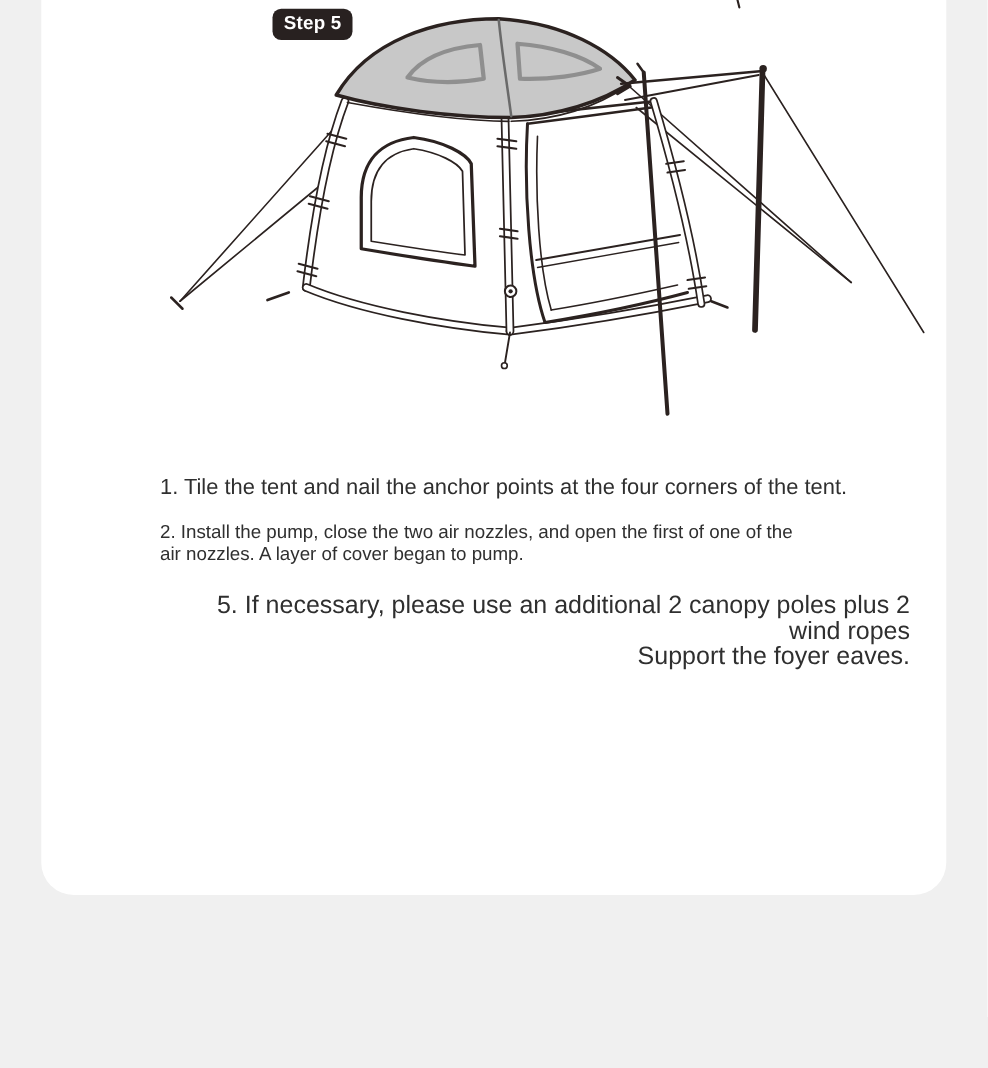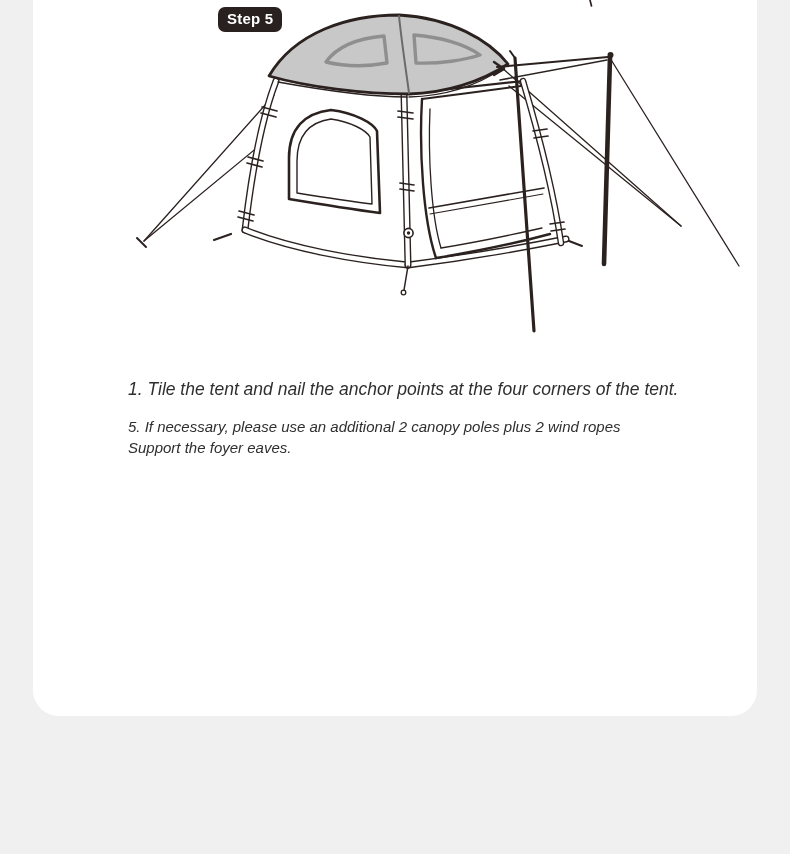--- a/index.html
+++ b/index.html
@@ -28,27 +28,26 @@
     padding:3px 9px 4px 9px;border-radius:7px;
     letter-spacing:.2px;line-height:18px;
   }
   .instructions{
     position:absolute;left:95px;top:379px;width:600px;
     color:#2f2f2f;
   }
   .instructions p{
     margin:0;white-space:pre-line;
     font-family:"Liberation Sans",sans-serif;
-    font-style:italic;
   }
   .p1{font-size:17.5px;line-height:21px;margin-bottom:17px !important;}
   .p2{font-size:15px;line-height:18px;margin-bottom:21px !important;}
   .p3{font-size:16.5px;line-height:20px;margin-bottom:14px !important;}
   .p4{font-size:15.5px;line-height:18px;margin-bottom:13px !important;}
-  .p5{font-size:15px;line-height:20.5px;margin-bottom:0 !important;}
+  .p5{font-size:20px;line-height:20.5px;margin-bottom:0 !important;text-align:right;}
 </style>
 </head>
 <body>
 
 <div class="page">
   <div class="card">
 
     <svg class="illustration" viewBox="0 0 790 380" width="790" height="380">
       <g fill="none" stroke="#2b2220" stroke-linecap="round" stroke-linejoin="round">
 
@@ -159,18 +158,20 @@
           <path d="M375,266 L371,290" stroke-width="1.5"></path>
           <circle cx="370.5" cy="292.5" r="2.3" stroke-width="1.3"></circle>
         </g>
       </g>
     </svg>
 
     <div class="step-badge">Step 5</div>
 
     <div class="instructions">
       <p class="p1">1. Tile the tent and nail the anchor points at the four corners of the tent.</p>
+      <p class="p2">2. Install the pump, close the two air nozzles, and open the first of one of the
+air nozzles. A layer of cover began to pump.</p>
       <p class="p5">5. If necessary, please use an additional 2 canopy poles plus 2 wind ropes
 Support the foyer eaves.</p>
     </div>
 
   </div>
 </div>
 
 </body></html>

